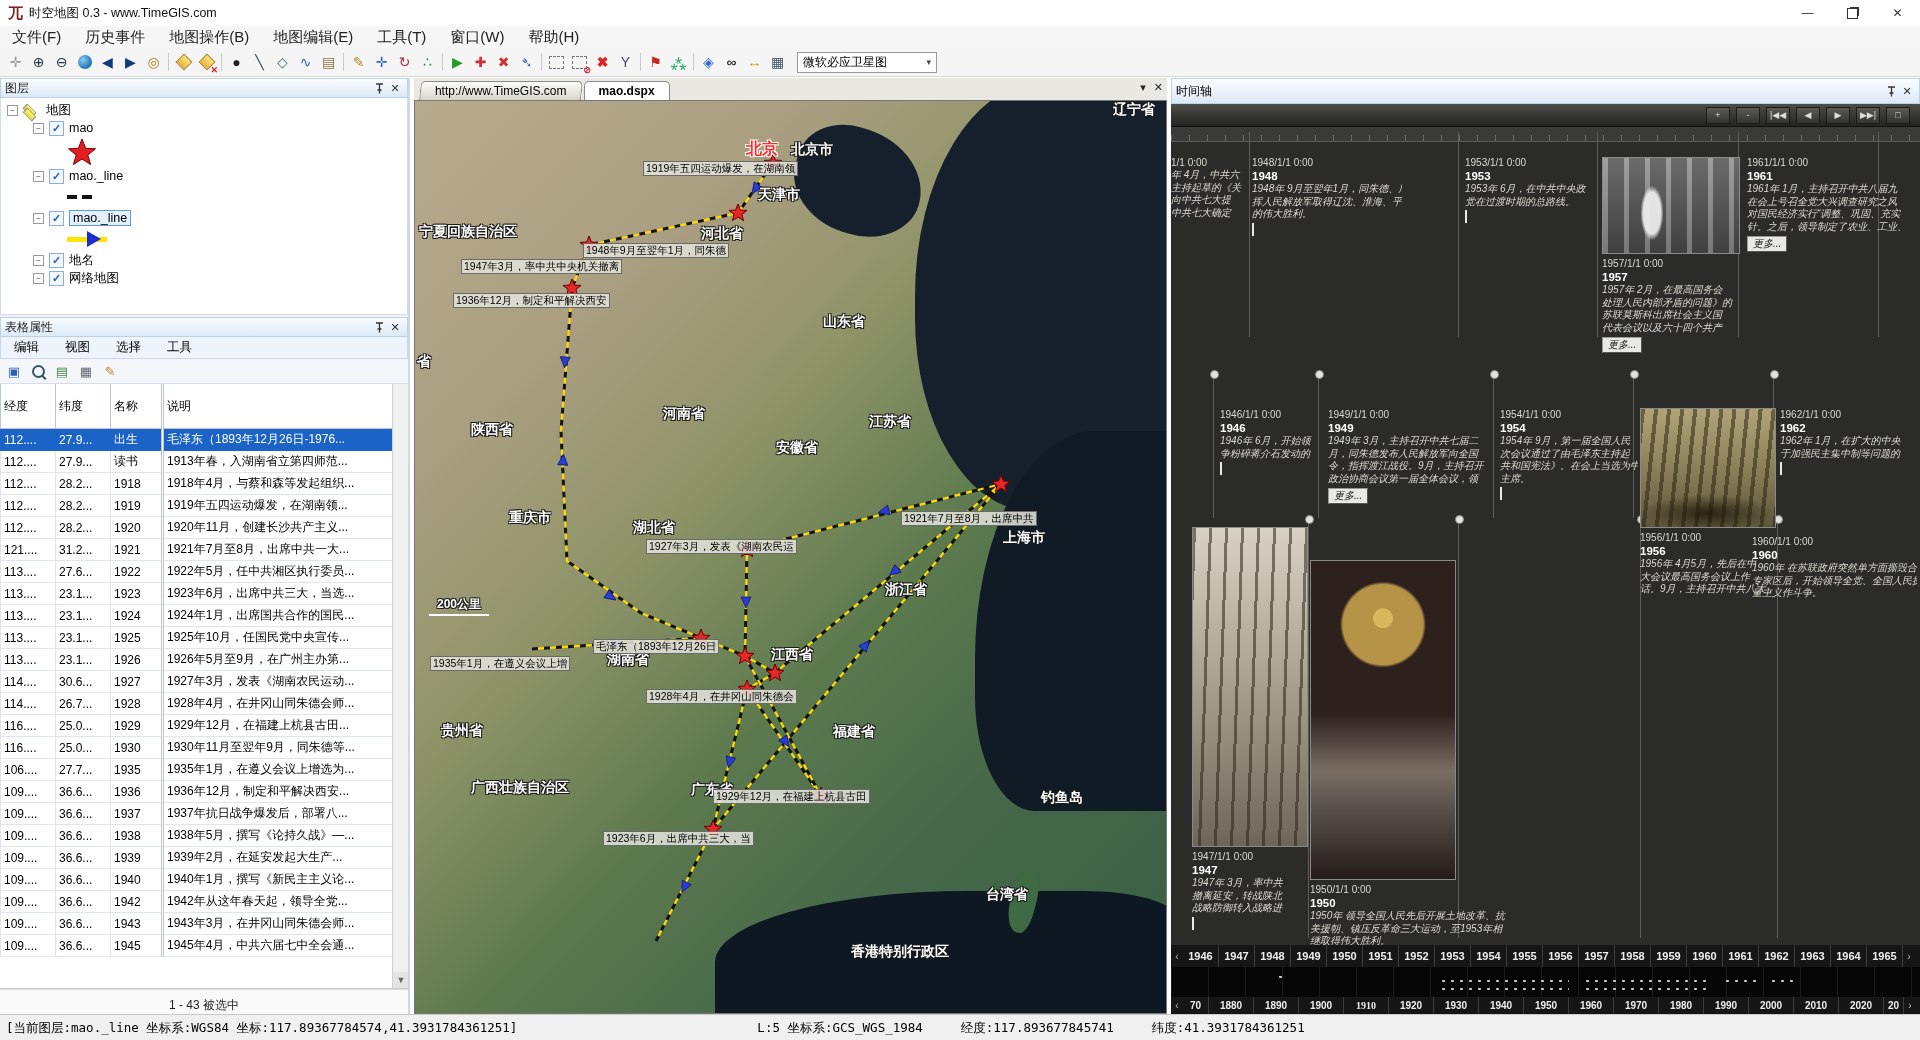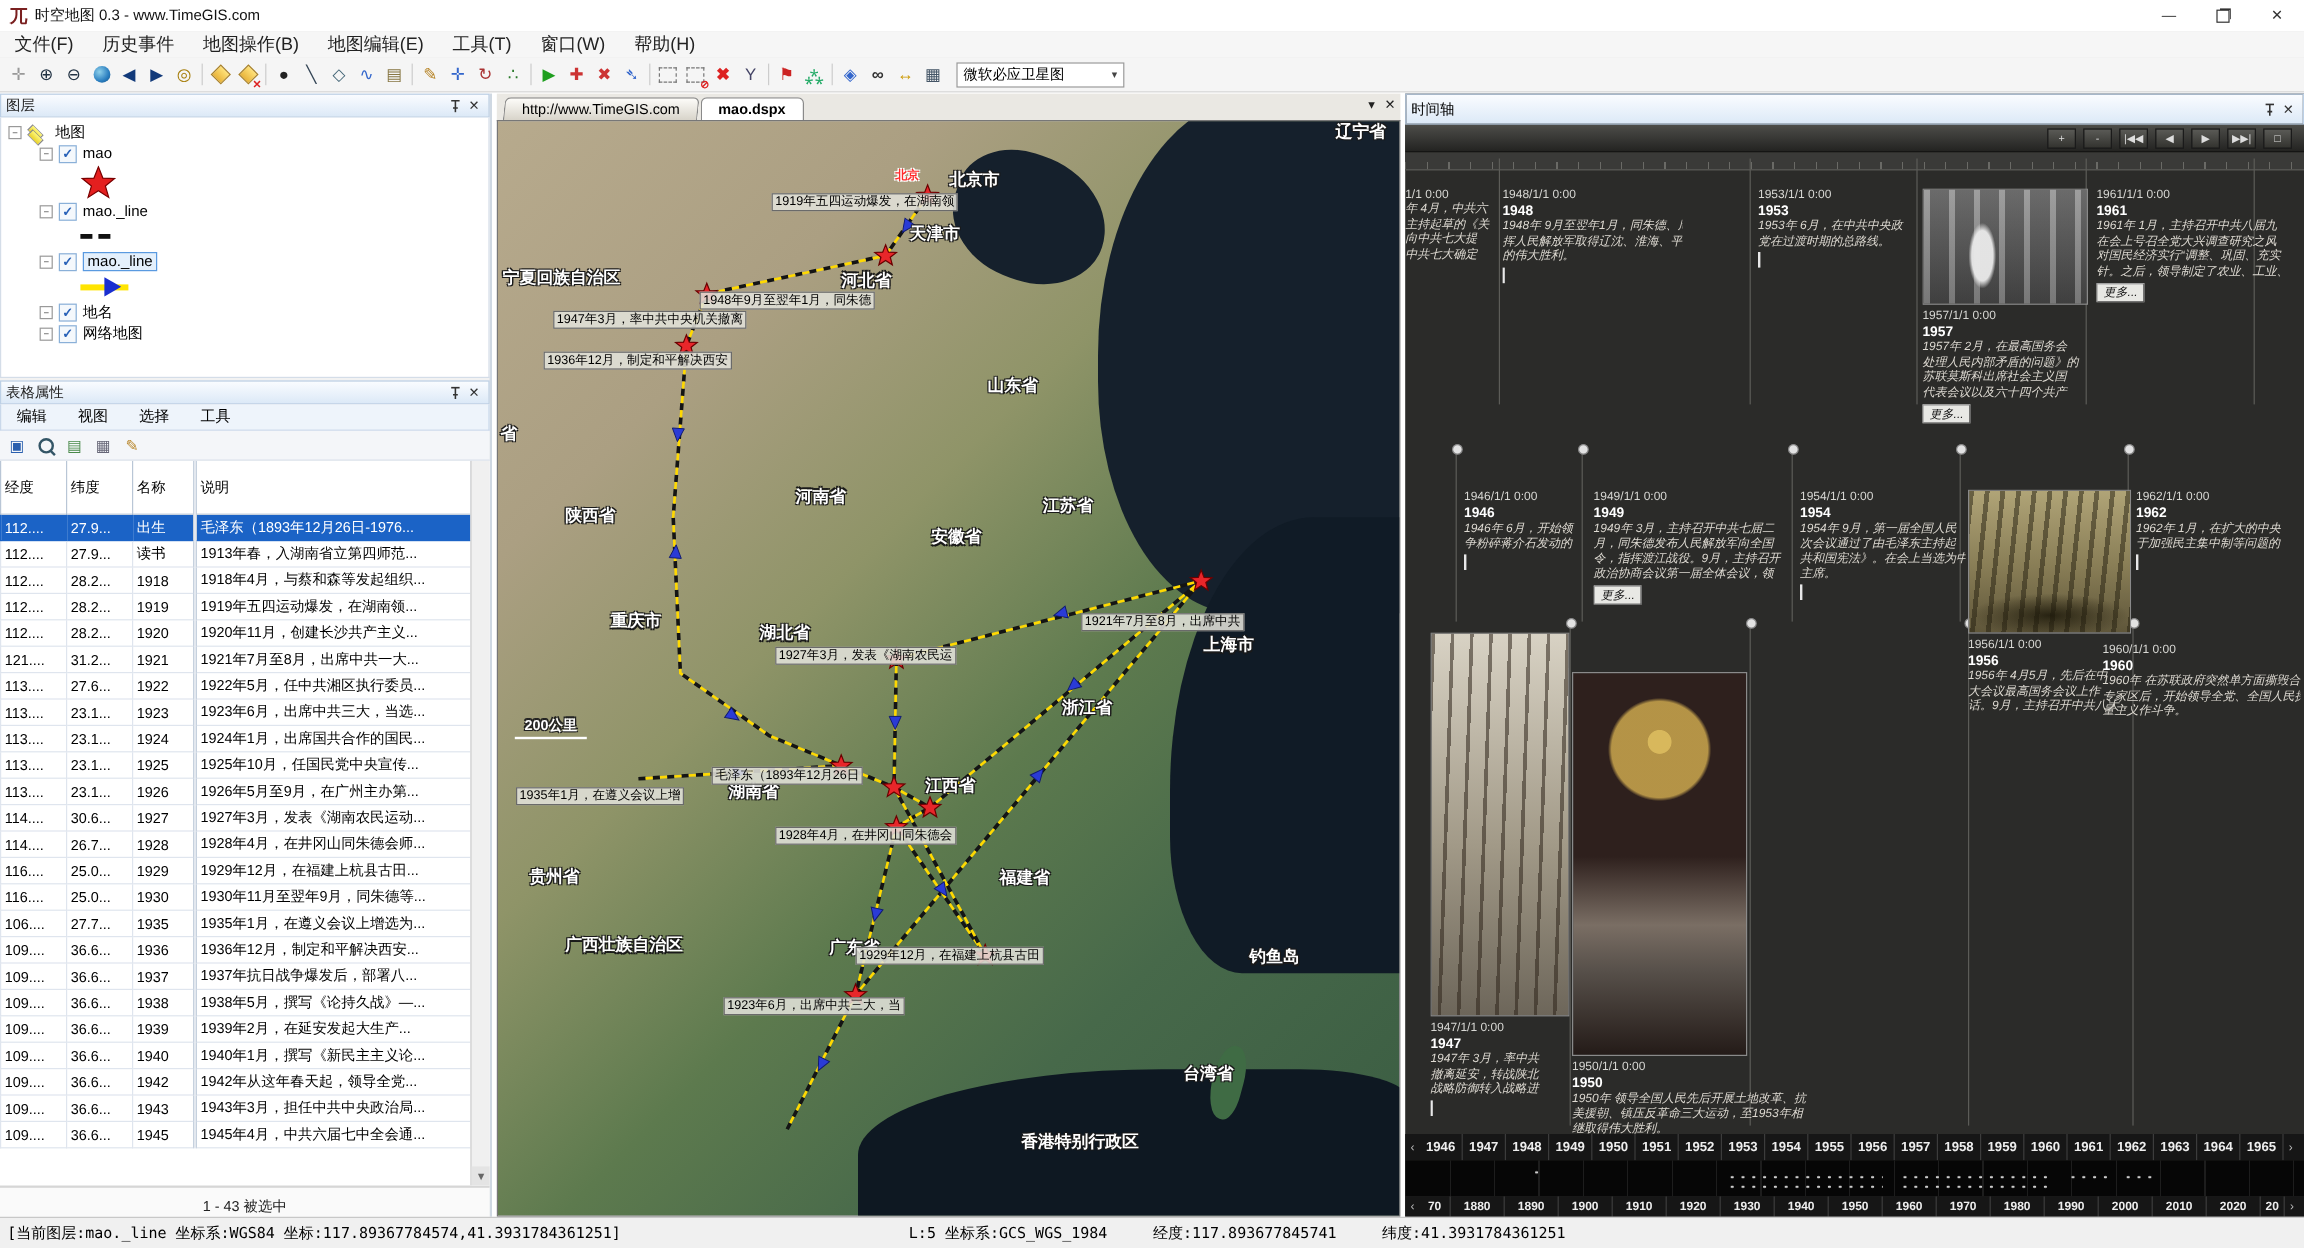--- a/index.html
+++ b/index.html
@@ -62,21 +62,21 @@
   .mtab{border:1px solid #8a8a8a;border-bottom:none;border-radius:5px 5px 0 0;padding:2px 14px 2px;font-size:12px;background:linear-gradient(#fdfcf9,#d8d4ca);margin-right:2px;transform:skewX(-6deg);}
   .mtab span{display:inline-block;transform:skewX(6deg);}
   .mtab.active{background:#fff;font-weight:bold;transform:none;}
   .mtab.active span{transform:none;}
   #maptab-btns{position:absolute;right:4px;top:3px;display:flex;gap:8px;color:#222;font-size:11px;}
   #mapview{position:absolute;left:0;top:22px;width:753px;height:914px;overflow:hidden;border:1px solid #777;box-sizing:border-box;
     background:linear-gradient(135deg,#b7aa8d 0%,#ab9f82 22%,#8f9468 40%,#5d7a4e 58%,#47694a 75%,#3a5c42 100%);}
   .sea{position:absolute;background:#15202c;}
   .plabel{position:absolute;color:#fff;font-weight:bold;font-size:14px;white-space:nowrap;
     text-shadow:-1px -1px 0 #1a1a1a,1px -1px 0 #1a1a1a,-1px 1px 0 #1a1a1a,1px 1px 0 #1a1a1a;}
-  .plabel.red{color:#ff2b2b;font-size:10px;text-shadow:-1px -1px 0 #fff,1px -1px 0 #fff,-1px 1px 0 #fff,1px 1px 0 #fff;}
+  .plabel.red{color:#ff2b2b;font-size:16px;text-shadow:-1px -1px 0 #fff,1px -1px 0 #fff,-1px 1px 0 #fff,1px 1px 0 #fff;}
   .tt{position:absolute;background:rgba(225,225,218,.88);border:1px solid #6a6a6a;color:#000;font-size:10.5px;line-height:13px;padding:0 2px;white-space:nowrap;}
   #routes{position:absolute;left:0;top:0;}
   .scalebar{position:absolute;color:#fff;font-weight:bold;font-size:12px;text-shadow:-1px -1px 0 #222,1px -1px 0 #222,-1px 1px 0 #222,1px 1px 0 #222;border-bottom:2px solid #fff;padding:0 8px 1px;}
   
   #tlpanel{position:absolute;left:1171px;top:78px;width:749px;height:936px;background:#2b2b29;}
   #tlhdr{height:18px;background:linear-gradient(#fafcff,#dce9f7);border:1px solid #bcd0e6;display:flex;align-items:center;padding:12px 4px;font-size:12px;box-sizing:border-box;}
   #tlbar{height:22px;background:linear-gradient(#4d4d49,#232321);display:flex;align-items:center;justify-content:flex-end;gap:6px;padding-right:10px;border-bottom:1px solid #111;}
   .tlbtn{min-width:18px;height:15px;color:#ddd;font-size:9px;display:flex;align-items:center;justify-content:center;background:linear-gradient(#5a5a56,#33332f);border:1px solid #1a1a1a;padding:0 2px;}
   #tlruler{height:14px;background:#3a3a38;border-bottom:1px solid #5a5a56;background-image:repeating-linear-gradient(90deg,#6a6a66 0 1px,transparent 1px 18px);background-size:100% 6px;background-position:0 100%;background-repeat:no-repeat;}
   #tlcontent{position:absolute;left:0;top:54px;width:749px;height:813px;overflow:hidden;}
@@ -431,21 +431,21 @@
           <tr>
             <td>109....</td>
             <td>36.6...</td>
             <td>1942</td>
             <td class="col-desc">1942年从这年春天起，领导全党...</td>
           </tr>
           <tr>
             <td>109....</td>
             <td>36.6...</td>
             <td>1943</td>
-            <td class="col-desc">1943年3月，担任中共中央政治局...</td>
+            <td class="col-desc">1943年3月，在井冈山同朱德会师...</td>
           </tr>
           <tr>
             <td>109....</td>
             <td>36.6...</td>
             <td>1945</td>
             <td class="col-desc">1945年4月，中共六届七中全会通...</td>
           </tr>
         </tbody>
     </table>
     <div id="tscroll">
@@ -678,21 +678,21 @@
     <div class="dcl" style="left:412px;top:10px;width:128px;height:16px;"></div>
     <div class="dcl" style="left:552px;top:10px;width:34px;height:8px;"></div>
     <div class="dcl" style="left:598px;top:10px;width:28px;height:8px;"></div>
   </div>
   <div id="dbar">
       <span class="barrow">‹</span>
       <span class="ycell dcell" style="width: 26px;">70</span>
       <span class="ycell dcell" style="width: 45px;">1880</span>
       <span class="ycell dcell" style="width: 45px;">1890</span>
       <span class="ycell dcell" style="width: 45px;">1900</span>
-      <span class="ycell dcell" style="width: 45px;">1910</span>
+      <span class="ycell dcell" style="width: 45px; font-family: Liberation Serif, serif;">1910</span>
       <span class="ycell dcell" style="width: 45px;">1920</span>
       <span class="ycell dcell" style="width: 45px;">1930</span>
       <span class="ycell dcell" style="width: 45px;">1940</span>
       <span class="ycell dcell" style="width: 45px;">1950</span>
       <span class="ycell dcell" style="width: 45px;">1960</span>
       <span class="ycell dcell" style="width: 45px;">1970</span>
       <span class="ycell dcell" style="width: 45px;">1980</span>
       <span class="ycell dcell" style="width: 45px;">1990</span>
       <span class="ycell dcell" style="width: 45px;">2000</span>
       <span class="ycell dcell" style="width: 45px;">2010</span>

